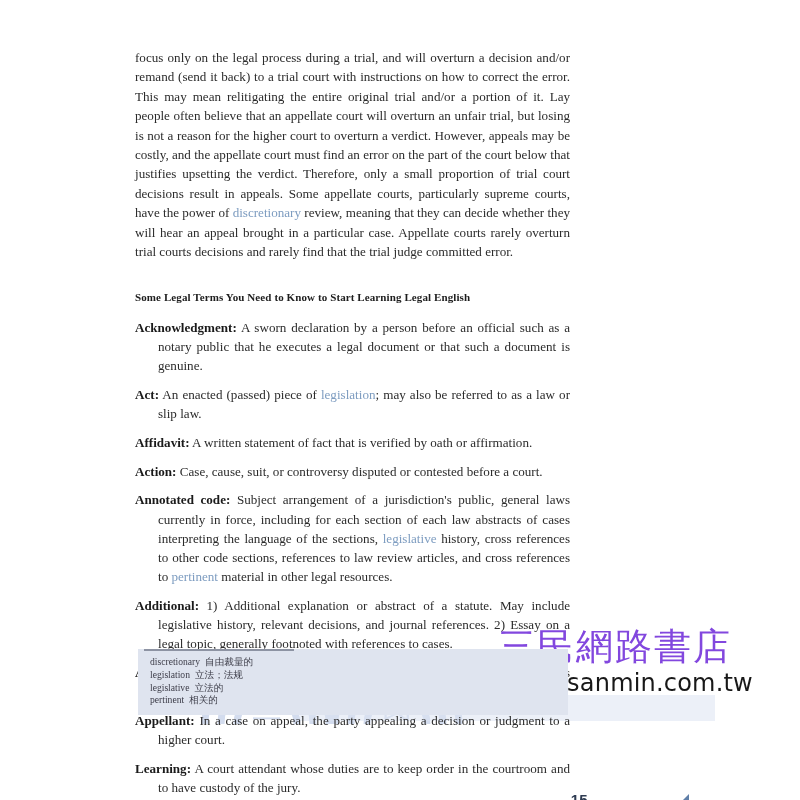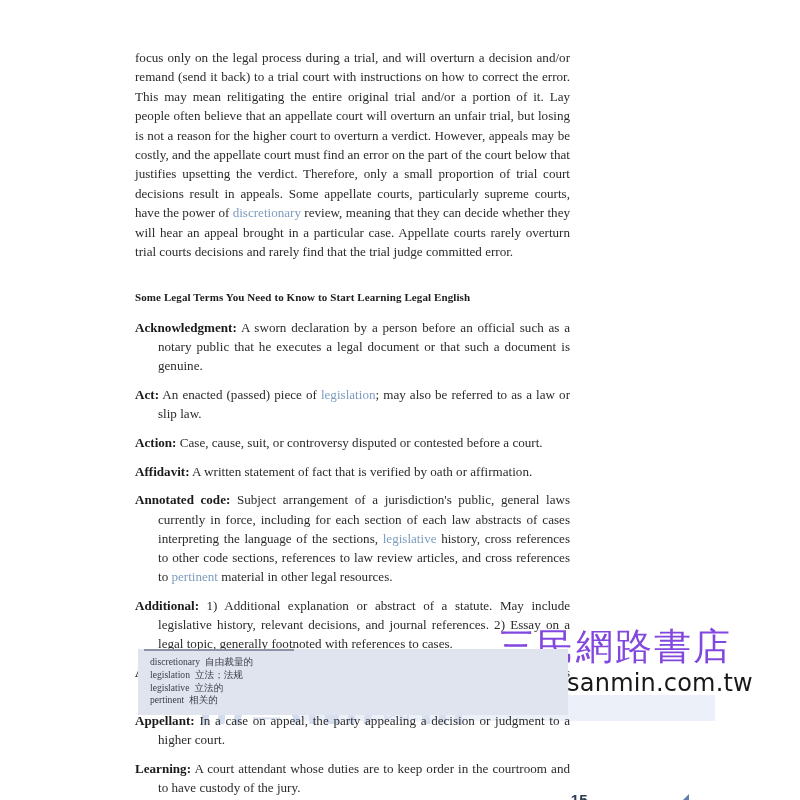--- a/index.html
+++ b/index.html
@@ -213,22 +213,22 @@
   </div>
 
   <div class="content">
     <p class="para">focus only on the legal process during a trial, and will overturn a decision and/or remand (send it back) to a trial court with instructions on how to correct the error. This may mean relitigating the entire original trial and/or a portion of it. Lay people often believe that an appellate court will overturn an unfair trial, but losing is not a reason for the higher court to overturn a verdict. However, appeals may be costly, and the appellate court must find an error on the part of the court below that justifies upsetting the verdict. Therefore, only a small proportion of trial court decisions result in appeals. Some appellate courts, particularly supreme courts, have the power of <span class="term-link">discretionary</span> review, meaning that they can decide whether they will hear an appeal brought in a particular case. Appellate courts rarely overturn trial courts decisions and rarely find that the trial judge committed error.</p>
 
     <h2 class="section-heading">Some Legal Terms You Need to Know to Start Learning Legal English</h2>
 
     <dl class="glossary-list" id="entries-root">
         <p class="entry"><span class="term">Acknowledgment:</span> A sworn declaration by a person before an official such as a notary public that he executes a legal document or that such a document is genuine.</p>
         <p class="entry"><span class="term">Act:</span> An enacted (passed) piece of <span class="term-link">legislation</span>; may also be referred to as a law or slip law.</p>
+        <p class="entry"><span class="term">Affidavit:</span> A written statement of fact that is verified by oath or affirmation.</p>
         <p class="entry"><span class="term">Action:</span> Case, cause, suit, or controversy disputed or contested before a court.</p>
-        <p class="entry"><span class="term">Affidavit:</span> A written statement of fact that is verified by oath or affirmation.</p>
         <p class="entry"><span class="term">Annotated code:</span> Subject arrangement of a jurisdiction's public, general laws currently in force, including for each section of each law abstracts of cases interpreting the language of the sections, <span class="term-link">legislative</span> history, cross references to other code sections, references to law review articles, and cross references to <span class="term-link">pertinent</span> material in other legal resources.</p>
         <p class="entry"><span class="term">Additional:</span> 1) Additional explanation or abstract of a statute. May include legislative history, relevant decisions, and journal references. 2) Essay on a legal topic, generally footnoted with references to cases.</p>
         <p class="entry"><span class="term">Answer:</span> A pleading by which defendant endeavors to resist the plaintiff's allegation of facts.</p>
         <p class="entry"><span class="term">Appellant:</span> In a case on appeal, the party appealing a decision or judgment to a higher court.</p>
         <p class="entry"><span class="term">Learning:</span> A court attendant whose duties are to keep order in the courtroom and to have custody of the jury.</p>
       </dl>
   </div>
 
   <div class="vocab-box">
     <div class="rule"></div>

